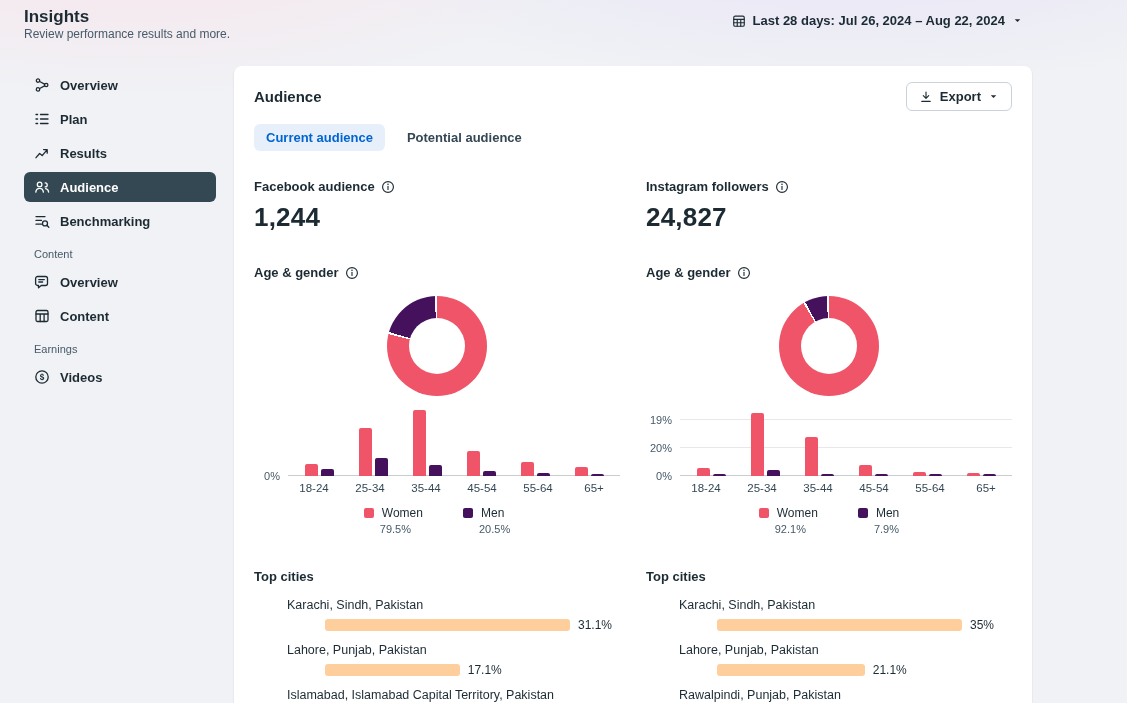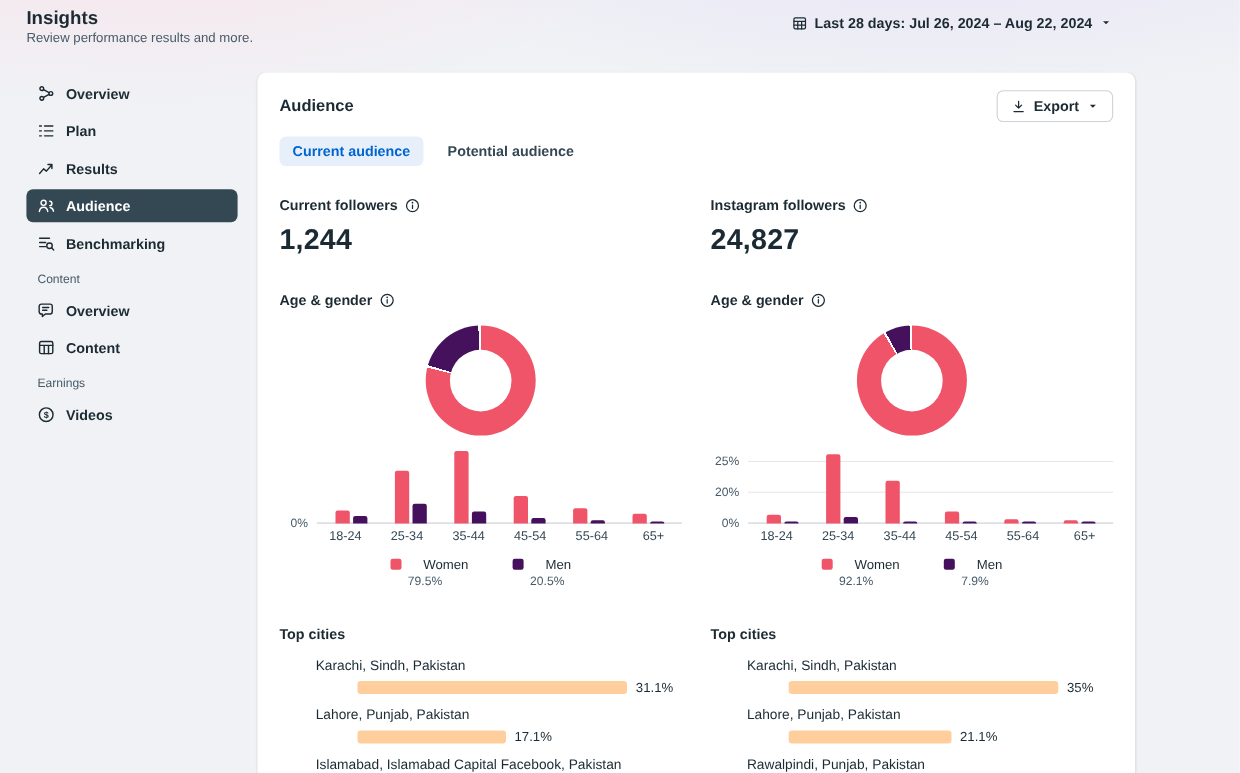--- a/index.html
+++ b/index.html
@@ -14,21 +14,21 @@
   .app{position:relative;width:1127px;height:703px;}
   
   .icon{display:inline-flex;width:16px;height:16px;flex:none;}
   .icon.sm{width:14px;height:14px;}
   .icon.xs{width:11px;height:11px;}
   .icon svg{width:100%;height:100%;fill:none;stroke:currentColor;stroke-width:1.3;stroke-linecap:round;stroke-linejoin:round;}
   .icon.info{width:14px;height:14px;color:#1C2B33;}
   
   .pg-title{position:absolute;left:24px;top:7px;font-size:17px;font-weight:700;}
   .pg-sub{position:absolute;left:24px;top:27px;font-size:12px;color:#465A69;}
-  .date-picker{position:absolute;right:116px;top:13px;display:flex;align-items:center;gap:7px;
+  .date-picker{position:absolute;right:104px;top:13px;display:flex;align-items:center;gap:7px;
     font-size:13px;font-weight:600;cursor:pointer;}
   
   .sidebar{position:absolute;left:24px;top:70px;width:192px;}
   .sb-item{display:flex;align-items:center;gap:10px;height:30px;padding:0 10px;margin-bottom:4px;
     border-radius:6px;font-size:13px;font-weight:600;cursor:pointer;}
   .sb-item.sel{background:var(--selbg,#344854);color:#fff;}
   .sb-sec{font-size:11px;color:#465A69;margin:12px 0 7px 10px;}
   
   .card{position:absolute;left:234px;top:66px;width:798px;height:680px;background:#fff;
     border-radius:8px;box-shadow:0 1px 2px rgba(0,0,0,.12);padding:16px 20px;box-sizing:border-box;}
@@ -58,21 +58,21 @@
   .grid.zero{border-top-color:#C9CED3;}
   .groups{position:absolute;left:0;right:0;top:0;bottom:0;display:flex;padding:0 4px;}
   .group{flex:1;display:flex;align-items:flex-end;justify-content:center;gap:3px;}
   .bar{width:13px;border-radius:2px 2px 0 0;}
   .bar.women{background:var(--women,#EF5468);}
   .bar.men{background:var(--men,#45105C);}
   .xlabels{display:flex;padding:0 4px;margin-top:6px;gap:12px;}
   .xlabel{flex:1;text-align:center;font-size:11.5px;color:#344854;}
   
   .legend{display:flex;justify-content:center;gap:40px;margin-top:12px;}
-  .leg-top{display:flex;align-items:center;gap:20px;}
+  .leg-top{display:flex;align-items:center;gap:8px;}
   .sw{width:10px;height:10px;border-radius:2px;display:inline-block;}
   .sw.women{background:var(--women,#EF5468);}
   .sw.men{background:var(--men,#45105C);}
   .leg-label{font-size:12px;}
   .leg-val{font-size:11px;color:#465A69;margin-left:16px;margin-top:3px;}
   
   .cities-title{margin-top:34px;}
   .cities{margin-top:14px;margin-left:33px;}
   .cityrow{margin-bottom:11px;}
   .citylabel{font-size:12.5px;margin-bottom:6px;}
@@ -201,21 +201,21 @@
 
     <div class="tabs">
       <div class="tab selected">Current audience</div>
       <div class="tab">Potential audience</div>
     </div>
 
     <div class="cols">
 
       <section class="col">
         <div class="label-row">
-          <span class="blabel">Current followers</span>
+          <span class="blabel">Facebook audience</span>
           <span class="icon info">
               <svg viewBox="0 0 16 16">
                 <circle cx="8" cy="8" r="6.2"></circle>
                 <path d="M8 7.3v3.6"></path>
                 <circle cx="8" cy="4.9" r=".9" fill="currentColor" stroke="none"></circle>
               </svg>
             </span>
         </div>
         <div class="fol-value">1,244</div>
 
@@ -306,21 +306,21 @@
               </div>
             </div>
             <div class="cityrow">
               <div class="citylabel">Lahore, Punjab, Pakistan</div>
               <div class="citybar-row">
                 <div class="citybar" style="width: calc(55% - 27.5px);"></div>
                 <div class="cityval">17.1%</div>
               </div>
             </div>
             <div class="cityrow">
-              <div class="citylabel">Islamabad, Islamabad Capital Facebook, Pakistan</div>
+              <div class="citylabel">Islamabad, Islamabad Capital Territory, Pakistan</div>
             </div>
           </div>
       </section>
 
       <section class="col">
         <div class="label-row">
           <span class="blabel">Instagram followers</span>
           <span class="icon info">
               <svg viewBox="0 0 16 16">
                 <circle cx="8" cy="8" r="6.2"></circle>
@@ -343,21 +343,21 @@
         </div>
         <div class="donut-wrap">
           <div class="donut" style="background: conic-gradient(var(--women) 0 91.39999999999999%, #fff 91.39999999999999% 92.1%, var(--men) 92.1% 99.3%, #fff 99.3% 100%);">
               <div class="hole"></div>
             </div>
         </div>
         <div class="agechart">
             <div class="yaxis">
               <span class="ytick" style="bottom: -6px;">0%</span>
               <span class="ytick" style="bottom: 22px;">20%</span>
-              <span class="ytick" style="bottom: 50px;">25%</span>
+              <span class="ytick" style="bottom: 50px;">19%</span>
             </div>
             <div class="plotarea">
               <div class="plot">
                 <div class="grid zero" style="bottom: 0px;"></div>
                 <div class="grid" style="bottom: 28px;"></div>
                 <div class="grid" style="bottom: 56px;"></div>
                 <div class="groups">
                   <div class="group">
                     <div class="bar women" style="height: 8px;"></div>
                     <div class="bar men" style="height: 2px;"></div>

